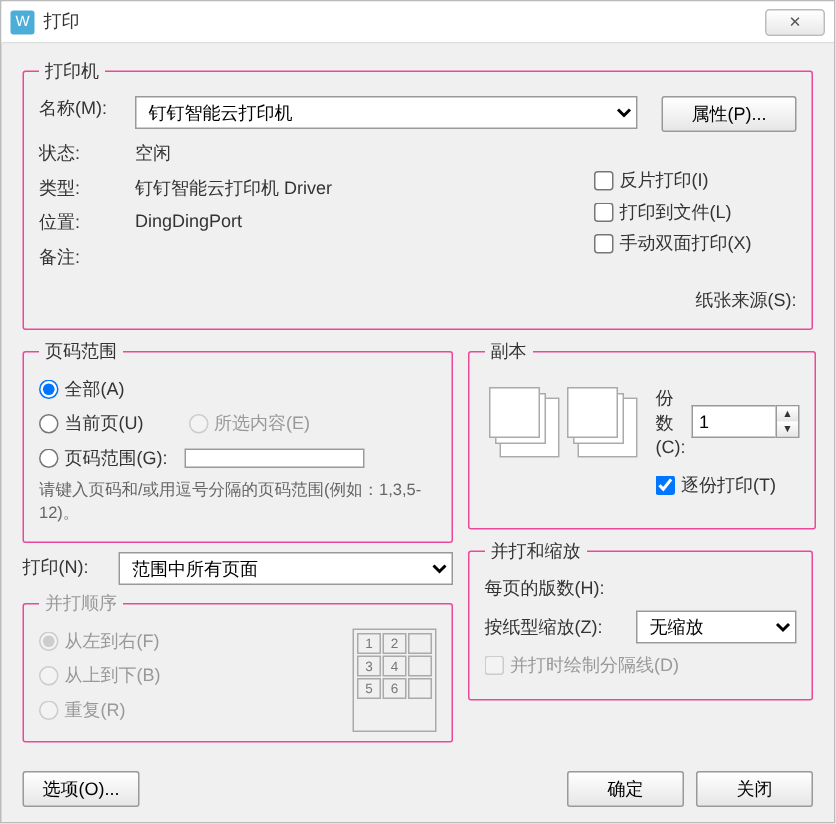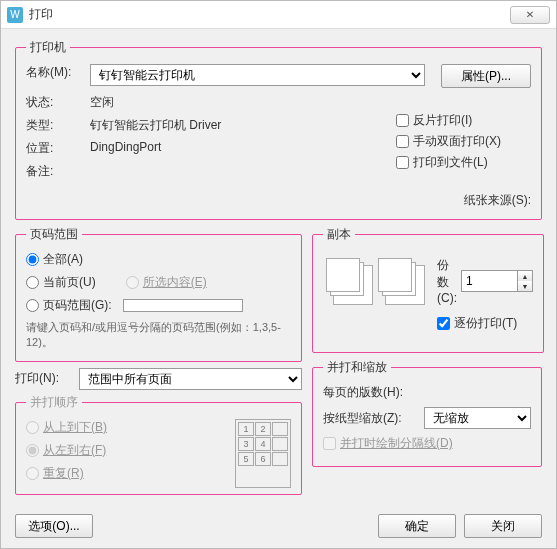--- a/index.html
+++ b/index.html
@@ -22,21 +22,21 @@
 .chk input { width: 13px; height: 13px; }
 .printer-top { display: flex; }
 .printer-left { flex: 1; }
 .printer-right { width: 135px; }
 .paper-row { display: flex; justify-content: flex-end; align-items: center; gap: 6px; margin-top: 6px; }
 .mid { display: flex; gap: 10px; }
 .mid-left { flex: 1; }
 .mid-right { width: 230px; }
 .radio-row { display: flex; align-items: center; gap: 4px; margin-bottom: 6px; }
 .radio-row input { width: 13px; height: 13px; }
-.radio-row.disabled label, .chk.disabled label { color: #999; text-decoration: underline; }
+.radio-row.disabled label, .chk.disabled label { color: #999; }
 .hint { color: #666; font-size: 11px; line-height: 1.4; }
 .copies-box { display: flex; gap: 8px; align-items: flex-start; margin-bottom: 6px; }
 .collate-ico { width: 40px; height: 40px; border: 1px solid #aaa; background: #fff; position: relative; }
 .collate-ico::before, .collate-ico::after { content: ""; position: absolute; border: 1px solid #aaa; background: #fff; }
 .collate-ico::before { width: 32px; height: 32px; top: -4px; left: -4px; }
 .collate-ico::after { width: 32px; height: 32px; top: -8px; left: -8px; }
 .print-row { display: flex; align-items: center; gap: 6px; margin: 6px 0 4px 0; }
 .order-box { display: flex; gap: 8px; }
 .order-left { flex: 1; }
 .keypad { border: 1px solid #aaa; padding: 2px; display: grid; grid-template-columns: repeat(3, 16px); grid-template-rows: repeat(3, 14px); gap: 1px; }
@@ -97,25 +97,25 @@
                   <span class="val"></span>
                 </div>
             </div>
             <div class="printer-right" style="padding-top:18px">
               <div class="chk">
                   <input type="checkbox" style="">
                   <label>反片打印(I)</label>
                 </div>
               <div class="chk">
                   <input type="checkbox" style="">
+                  <label>打印到文件(L)</label>
+                </div>
+              <div class="chk">
+                  <input type="checkbox" style="">
                   <label>手动双面打印(X)</label>
-                </div>
-              <div class="chk">
-                  <input type="checkbox" style="">
-                  <label>打印到文件(L)</label>
                 </div>
             </div>
           </div>
         </div>
       </div>
       <div class="paper-row">
         <span>纸张来源(S):</span>
       </div>
     </fieldset>
 
@@ -144,26 +144,26 @@
         <div class="print-row">
           <span class="lbl">打印(N):</span>
           <select style="flex:1"><option>范围中所有页面</option></select>
         </div>
 
         <fieldset style="padding-bottom:6px">
           <legend class="disabled-text">并打顺序</legend>
           <div class="order-box">
             <div class="order-left">
               <div class="radio-row disabled">
+                  <input type="radio" name="ord" disabled="" checked="" style="">
+                  <label class="disabled-text">从左到右(F)</label>
+                </div>
+              <div class="radio-row disabled">
                   <input type="radio" name="ord" disabled="" style="">
                   <label class="disabled-text">从上到下(B)</label>
-                </div>
-              <div class="radio-row disabled">
-                  <input type="radio" name="ord" disabled="" checked="" style="">
-                  <label class="disabled-text">从左到右(F)</label>
                 </div>
               <div class="radio-row disabled">
                   <input type="radio" name="ord" disabled="" style="">
                   <label class="disabled-text">重复(R)</label>
                 </div>
             </div>
             <div class="keypad">
               <span>1</span>
                 <span>2</span>
                 <span></span>

